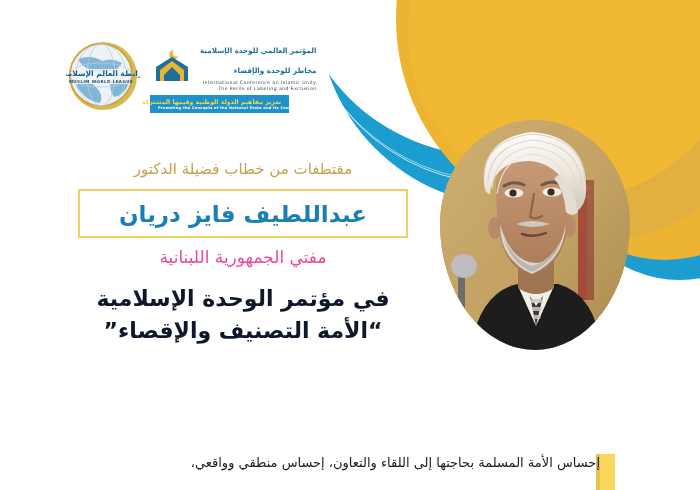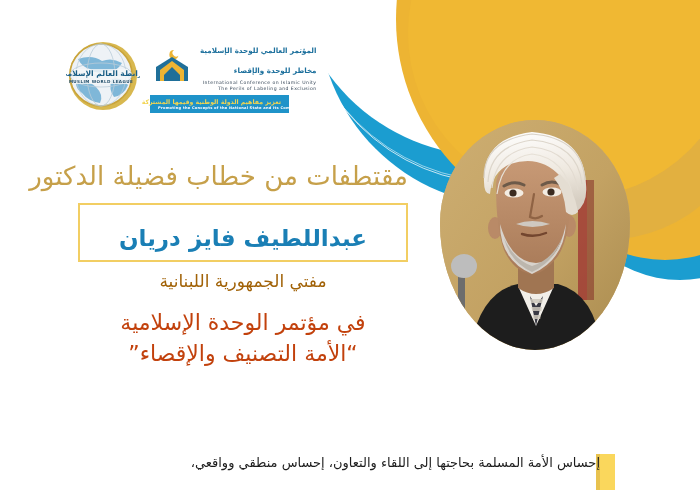--- a/index.html
+++ b/index.html
@@ -195,50 +195,50 @@
   
   .main-text {
     position: absolute;
     left: 78px;
     top: 160px;
     width: 330px;
     text-align: center;
     direction: rtl;
   }
   .kicker {
-    font-size: 26px;
+    font-size: 15px;
     color: #c6a04a;
     letter-spacing: .5px;
     line-height: 1.25;
     white-space: nowrap;
   }
   .name-box {
     margin-top: 10px;
     border: 2px solid #f2ce63;
-    padding: 20px 6px 9px;
+    padding: 10px 6px 9px;
     background: #ffffff;
   }
   .name {
     font-size: 23px;
     font-weight: bold;
     color: #1a7fb5;
     letter-spacing: .3px;
     white-space: nowrap;
   }
   .role {
     margin-top: 9px;
     font-size: 17px;
-    color: #a16207;
+    color: #ec4899;
     white-space: nowrap;
   }
   .event {
     margin-top: 16px;
     font-size: 22px;
-    font-weight: normal;
-    color: #c2410c;
+    font-weight: bold;
+    color: #0f172a;
     line-height: 1.45;
   }
   .event .line2 { display: block; }
 
   
   .quote-bar {
     position: absolute;
     left: 596px;
     top: 454px;
     width: 19px;

